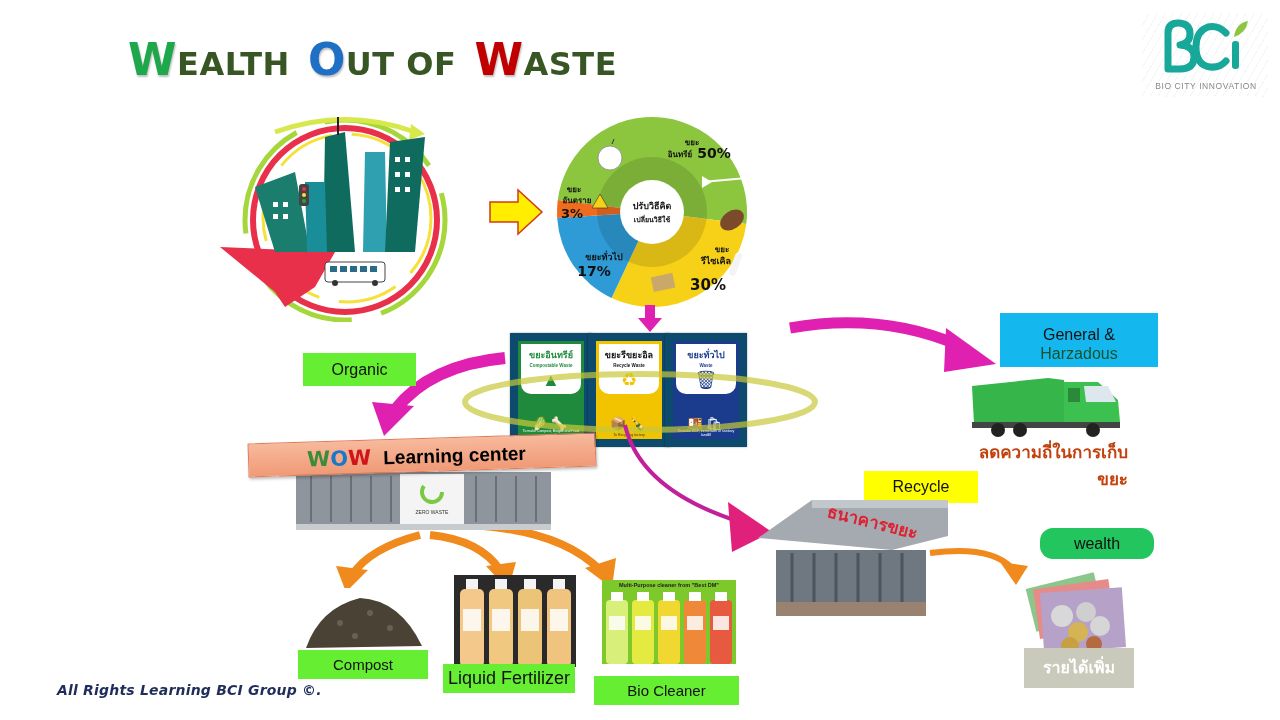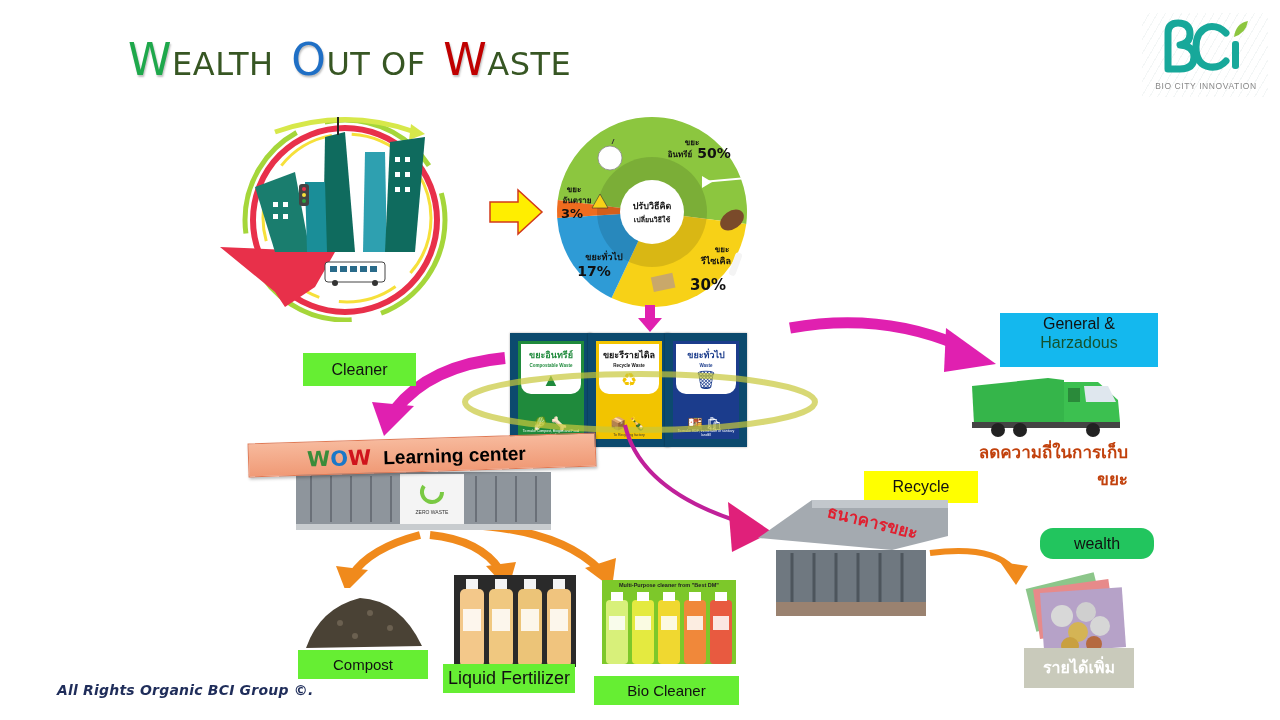--- a/index.html
+++ b/index.html
@@ -1,21 +1,21 @@
 <!DOCTYPE html>
 <html><head>
 <meta charset="utf-8">
 <style>
   html, body { margin: 0; padding: 0; }
   body { width: 1280px; height: 720px; position: relative; overflow: hidden; background: #ffffff;
          font-family: "Liberation Sans", sans-serif; }
   .abs { position: absolute; }
 
   
-  .title { left: 128px; top: 34px; font-family: "DejaVu Sans", sans-serif; font-weight: normal;
+  .title { left: 128px; top: 34px; font-family: "DejaVu Sans", sans-serif; font-weight: bold;
            color: #375623; letter-spacing: 0.5px; white-space: nowrap; }
   .title .cap { font-size: 44px; text-shadow: 1px 2px 2px rgba(0,0,0,0.25); }
   .title .sm { font-size: 32px; }
   .title .w { margin-right: 12px; display: inline-block; }
 
   
   .logo { left: 1142px; top: 13px; width: 126px; height: 84px; background: repeating-linear-gradient(120deg, #ffffff 0 6px, #f3f6f6 6px 7px); }
   .logo-mark { position: absolute; left: 18px; top: 6px; width: 90px; height: 56px; }
   .logo-text { position: absolute; left: 4px; top: 68px; width: 120px; text-align: center;
                font-size: 8.5px; color: #888; letter-spacing: 0.6px; }
@@ -38,21 +38,21 @@
   .bin .th { font-size: 9px; font-weight: bold; margin-top: 4px; font-family: "DejaVu Sans", sans-serif; }
   .bin .en { font-size: 4.5px; font-weight: bold; margin-top: 1px; }
   .bin .sym { font-size: 18px; line-height: 22px; margin-top: 1px; }
   .bin .items { position: absolute; left: 0; right: 0; bottom: 8px; text-align: center; color: #fff;
                 font-size: 13px; letter-spacing: 2px; }
   .bin .foot { position: absolute; left: 0; right: 0; bottom: 2px; font-size: 3.5px; color: #fff; text-align: center; }
 
   
   .lbl { text-align: center; font-size: 16px; color: #111; line-height: 1.2; }
   .lbl-organic { left: 303px; top: 353px; width: 113px; height: 33px; line-height: 33px; background: #66ee33; }
-  .lbl-general { left: 1000px; top: 313px; width: 158px; height: 54px; background: #14b8ee; padding-top: 1px; box-sizing: border-box; }
+  .lbl-general { left: 1000px; top: 313px; width: 158px; height: 54px; background: #14b8ee; padding-top: 12px; box-sizing: border-box; }
   .lbl-general .red { color: #14532d; }
   .lbl-recycle { left: 864px; top: 471px; width: 114px; height: 32px; line-height: 32px; background: #ffff00; }
   .lbl-wealth { left: 1040px; top: 528px; width: 114px; height: 31px; line-height: 31px; background: #22c55e; border-radius: 13px; }
   .lbl-compost { left: 298px; top: 650px; width: 130px; height: 29px; line-height: 29px; background: #66ee33; font-size: 15px; }
   .lbl-liquid { left: 443px; top: 664px; width: 132px; height: 29px; line-height: 29px; background: #66ee33; font-size: 18px; }
   .lbl-bio { left: 594px; top: 676px; width: 145px; height: 29px; line-height: 29px; background: #66ee33; font-size: 15px; }
 
   
   .banner { left: 248px; top: 438px; width: 348px; height: 34px; background: linear-gradient(#f7b99c, #f09a76);
             border: 1px solid #e07a55; transform: rotate(-1.8deg); box-shadow: 1px 2px 3px rgba(0,0,0,0.25);
@@ -205,21 +205,21 @@
     <div class="head">
       <div class="th" style="color:#1f8a3c">ขยะอินทรีย์</div>
       <div class="en" style="color:#1f8a3c">Compostable Waste</div>
       <div class="sym" style="color:#1f8a3c">▲</div>
     </div>
     <div class="items">🥬🦴</div>
     <div class="foot">To make Compost, Biogas and Food animal</div>
   </div>
   <div class="bin" style="left:78px; background:#f2c400;">
     <div class="head">
-      <div class="th" style="color:#111">ขยะรีรายไดิล</div>
+      <div class="th" style="color:#111">ขยะรีขยะอิล</div>
       <div class="en" style="color:#111">Recycle Waste</div>
       <div class="sym" style="color:#f2c400">♻</div>
     </div>
     <div class="items">📦🍾</div>
     <div class="foot" style="color:#333">To Recycling factory</div>
   </div>
   <div class="bin" style="left:155px; background:#1b3c8c;">
     <div class="head">
       <div class="th" style="color:#1b3c8c">ขยะทั่วไป</div>
       <div class="en" style="color:#1b3c8c">Waste</div>
@@ -255,21 +255,21 @@
     <polygon points="486,566 516,562 508,590" fill="#f08a1c"></polygon>
     <path d="M470 525 Q560 530 600 570" fill="none" stroke="#f08a1c" stroke-width="8"></path>
     <polygon points="585,568 616,558 612,588" fill="#f08a1c"></polygon>
   </g>
   <g>
     <path d="M930 553 Q990 545 1012 568" fill="none" stroke="#f08a1c" stroke-width="6"></path>
     <polygon points="1000,562 1028,566 1016,585" fill="#f08a1c"></polygon>
   </g>
 </svg>
 
-<div class="abs lbl lbl-organic">Cleaner</div>
+<div class="abs lbl lbl-organic">Organic</div>
 <div class="abs lbl lbl-general">
   <div>General &amp;</div>
   <div class="red">Harzadous</div>
 </div>
 
 <svg class="abs lc-building" viewBox="0 0 255 58">
   <rect x="0" y="0" width="255" height="52" fill="#8e959c"></rect>
   <g stroke="#6a7078" stroke-width="2">
     <line x1="15" y1="4" x2="15" y2="50"></line>
       <line x1="35" y1="4" x2="35" y2="50"></line>
@@ -385,13 +385,13 @@
         <rect x="7" y="26" width="16" height="14"></rect>
         <rect x="33" y="26" width="16" height="14"></rect>
         <rect x="59" y="26" width="16" height="14"></rect>
         <rect x="85" y="26" width="16" height="14"></rect>
         <rect x="111" y="26" width="16" height="14"></rect>
       </g>
   </svg>
 </div>
 <div class="abs lbl lbl-bio">Bio Cleaner</div>
 
-<div class="abs copyright">All Rights Organic BCI Group ©.</div>
+<div class="abs copyright">All Rights Learning BCI Group ©.</div>
 
 </body></html>

